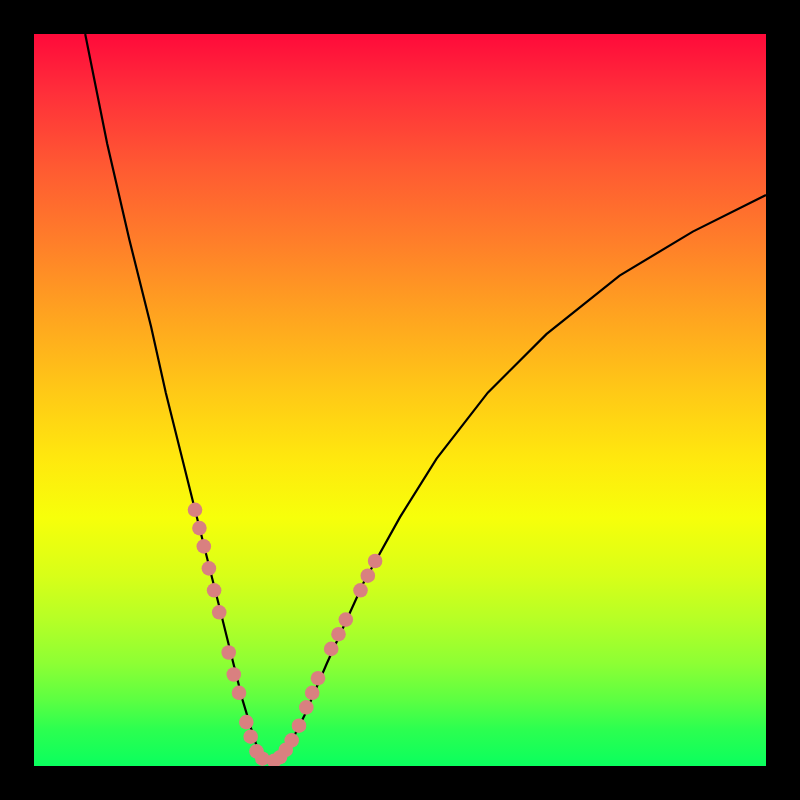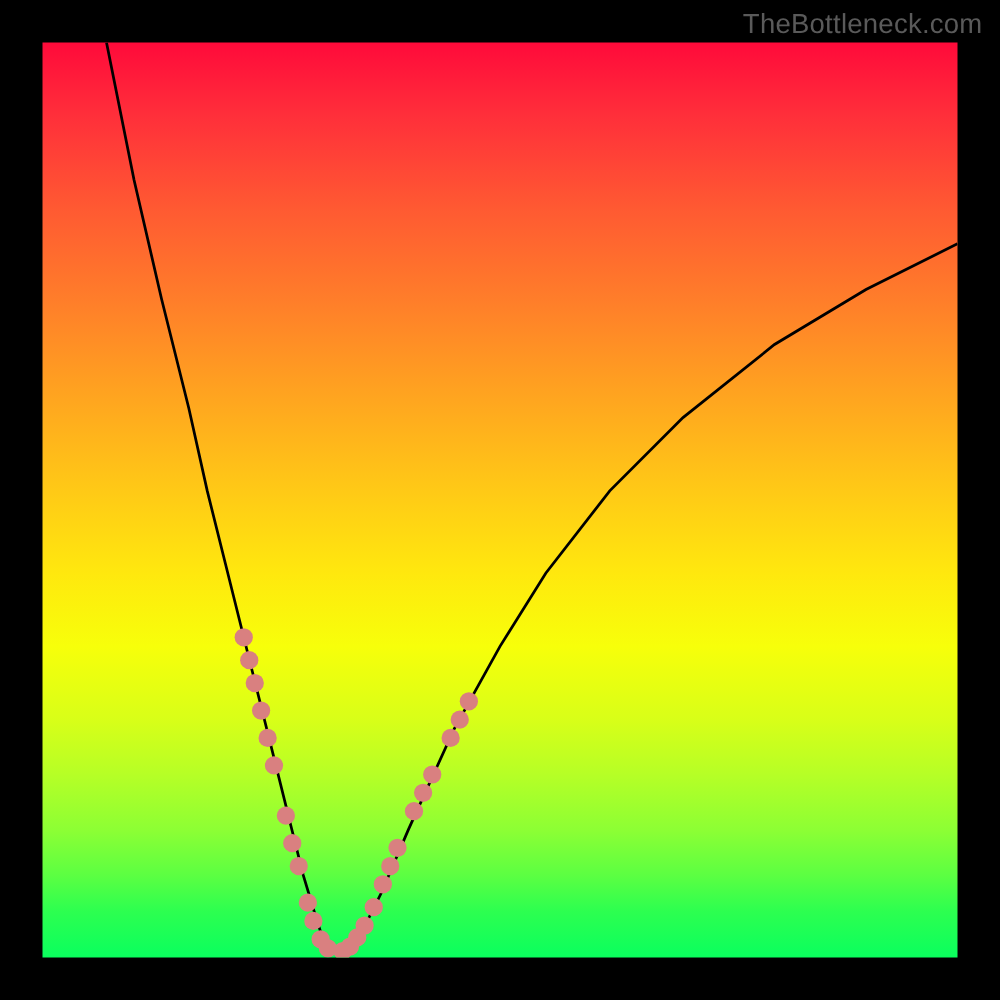--- a/index.html
+++ b/index.html
@@ -94,14 +94,13 @@
           <circle cx="284.0" cy="644.2" r="7.3" class="marker"></circle>
           <circle cx="297.2" cy="614.9" r="7.3" class="marker"></circle>
           <circle cx="304.5" cy="600.2" r="7.3" class="marker"></circle>
           <circle cx="311.8" cy="585.6" r="7.3" class="marker"></circle>
           <circle cx="326.5" cy="556.3" r="7.3" class="marker"></circle>
           <circle cx="333.8" cy="541.7" r="7.3" class="marker"></circle>
           <circle cx="341.1" cy="527.0" r="7.3" class="marker"></circle>
         </g>
     </svg>
   </div>
-  <div class="watermark">TheBottleneck.com</div>
 </div>
 
 </body></html>

